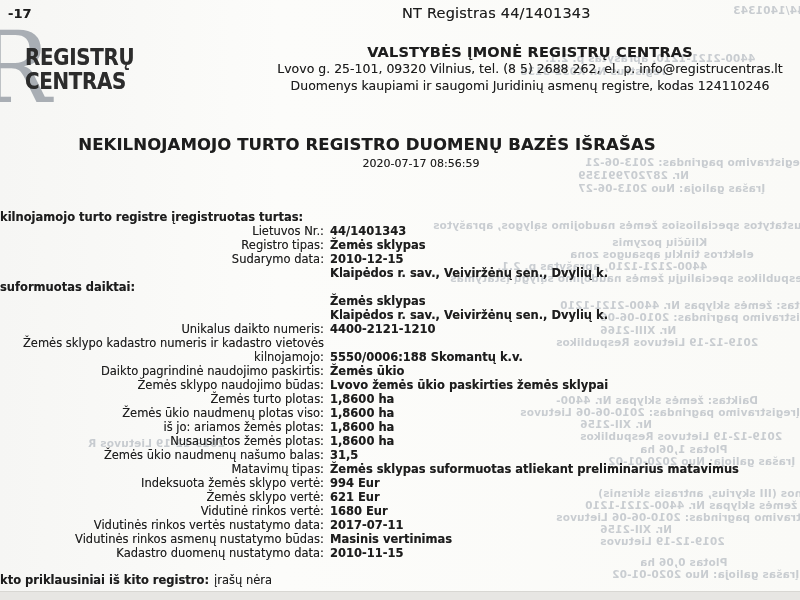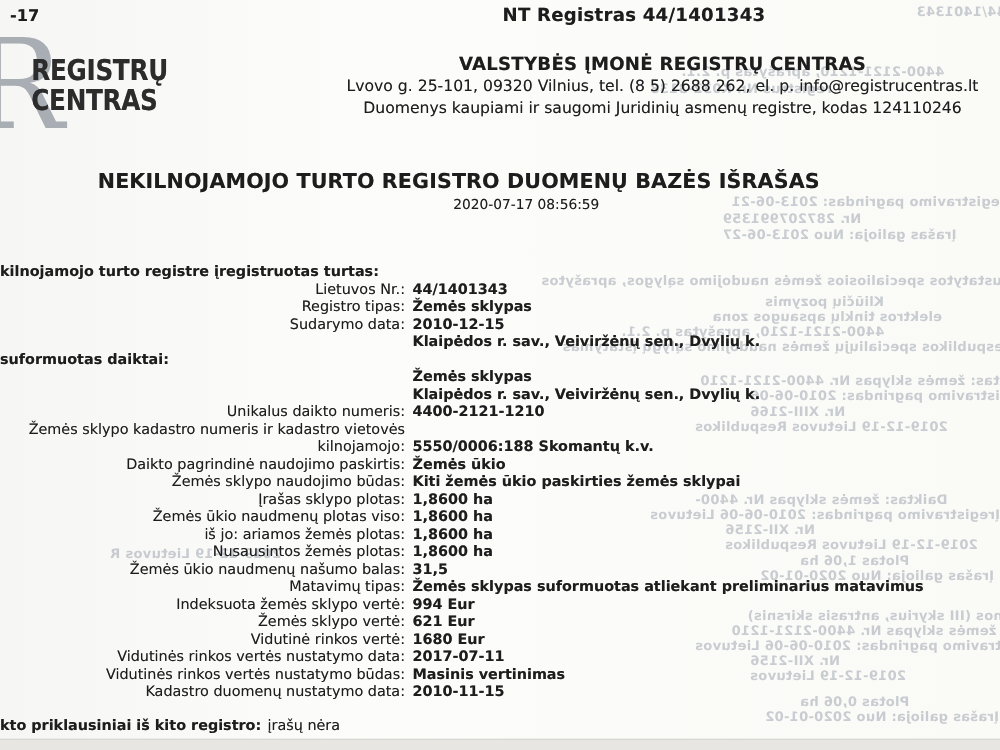--- a/index.html
+++ b/index.html
@@ -4,21 +4,21 @@
 <style>
   html,body{margin:0;padding:0;}
   .page{
     position:relative;width:800px;height:600px;overflow:hidden;
     background:linear-gradient(90deg,#f6f6f4 0%,#fcfcfa 35%,#fafaf7 100%);
     font-family:"DejaVu Sans","Liberation Sans",sans-serif;
     color:var(--ink,#1d1d1d);
     text-shadow:0 0 .3px rgba(25,25,25,.45);
   }
   .corner{position:absolute;left:8px;top:6px;font-size:13px;font-weight:bold;}
-  .top-ref{position:absolute;left:402px;top:5px;font-size:14.5px;font-weight:700;letter-spacing:.2px;}
+  .top-ref{position:absolute;left:402px;top:5px;font-size:14.5px;font-weight:400;letter-spacing:.2px;}
   .logo-glyph{
     position:absolute;left:-24px;top:18px;width:110px;height:110px;
     font-family:"DejaVu Serif","Liberation Serif",serif;
     font-size:100px;line-height:1;color:var(--logo-gray,#a9aeb4);
     filter:blur(.3px);text-shadow:none;
   }
   .logo-text{
     position:absolute;left:25px;top:46px;
     font-size:23px;font-weight:bold;line-height:23.5px;letter-spacing:-.3px;
     transform:scaleX(.86);transform-origin:0 0;color:#2c2c2c;
@@ -142,24 +142,24 @@
       <div class="row">
         <span class="lbl">kilnojamojo:</span>
         <span class="val">5550/0006:188 Skomantų k.v.</span>
       </div>
       <div class="row">
         <span class="lbl">Daikto pagrindinė naudojimo paskirtis:</span>
         <span class="val">Žemės ūkio</span>
       </div>
       <div class="row">
         <span class="lbl">Žemės sklypo naudojimo būdas:</span>
-        <span class="val">Kiti žemės ūkio paskirties žemės sklypai</span>
-      </div>
-      <div class="row">
-        <span class="lbl">Įrašas sklypo plotas:</span>
+        <span class="val">Lvovo žemės ūkio paskirties žemės sklypai</span>
+      </div>
+      <div class="row">
+        <span class="lbl">Žemės turto plotas:</span>
         <span class="val">1,8600 ha</span>
       </div>
       <div class="row">
         <span class="lbl">Žemės ūkio naudmenų plotas viso:</span>
         <span class="val">1,8600 ha</span>
       </div>
       <div class="row">
         <span class="lbl">iš jo: ariamos žemės plotas:</span>
         <span class="val">1,8600 ha</span>
       </div>
@@ -185,21 +185,21 @@
       </div>
       <div class="row">
         <span class="lbl">Vidutinė rinkos vertė:</span>
         <span class="val">1680 Eur</span>
       </div>
       <div class="row">
         <span class="lbl">Vidutinės rinkos vertės nustatymo data:</span>
         <span class="val">2017-07-11</span>
       </div>
       <div class="row">
-        <span class="lbl">Vidutinės rinkos vertės nustatymo būdas:</span>
+        <span class="lbl">Vidutinės rinkos asmenų nustatymo būdas:</span>
         <span class="val">Masinis vertinimas</span>
       </div>
       <div class="row">
         <span class="lbl">Kadastro duomenų nustatymo data:</span>
         <span class="val">2010-11-15</span>
       </div>
     </div>
 
   <div class="final-line">
     <span class="fl-label">kto priklausiniai iš kito registro:</span><span class="fl-value">įrašų nėra</span>

